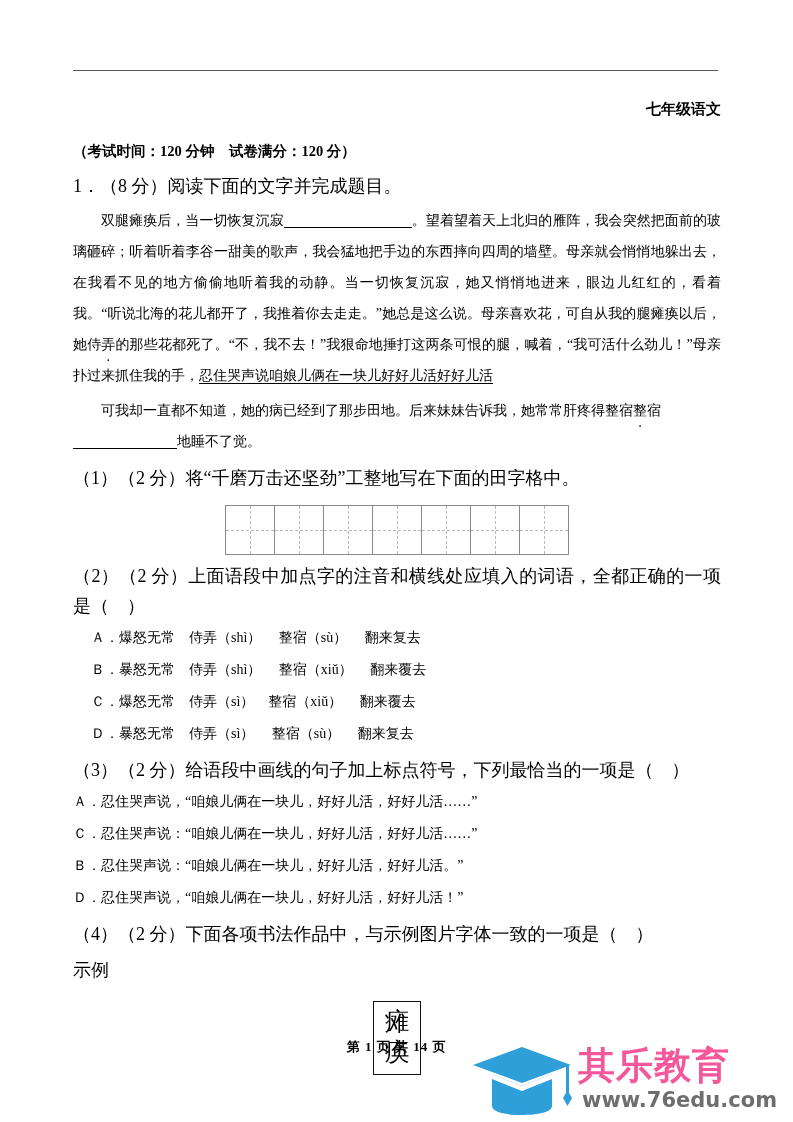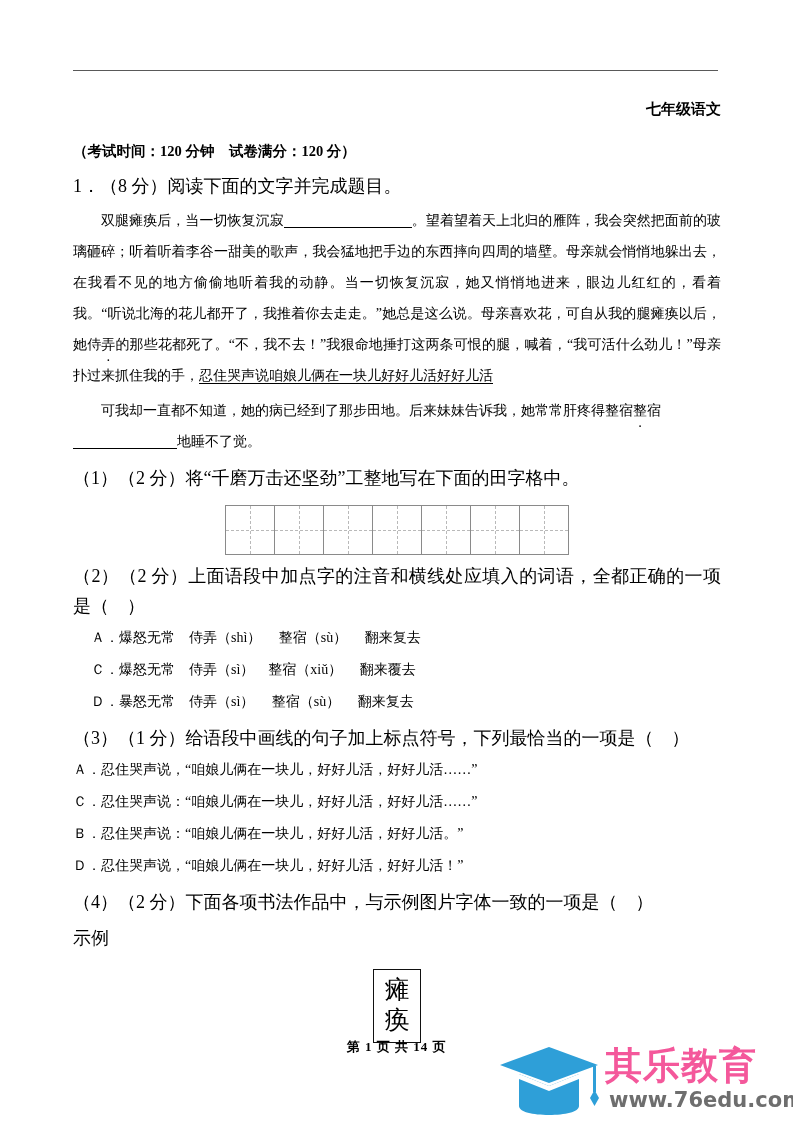--- a/index.html
+++ b/index.html
@@ -180,21 +180,21 @@
     top: 1038px;
     text-align: center;
     font-size: 13px;
     font-weight: bold;
     letter-spacing: 1px;
   }
 
   
   .logo {
     position: absolute;
-    left: 497px;
+    left: 470px;
     top: 1042px;
     width: 290px;
     height: 76px;
   }
   .logo-cap {
     position: absolute;
     left: 0; top: 2px;
     width: 104px; height: 72px;
   }
   .logo-text {
@@ -251,24 +251,25 @@
         <div class="tzg-cell"></div>
         <div class="tzg-cell"></div>
         <div class="tzg-cell"></div>
         <div class="tzg-cell"></div>
         <div class="tzg-cell"></div>
       </div>
     </div>
 
     <div class="q-line">（2）（2 分）上面语段中加点字的注音和横线处应填入的词语，全都正确的一项是（　）</div>
     <div class="opt indent-opt">Ａ．爆怒无常　侍弄（shì）　 整宿（sù）　 翻来复去</div>
+    <div class="opt indent-opt">Ｂ．暴怒无常　侍弄（shì）　 整宿（xiǔ）　 翻来覆去</div>
     <div class="opt indent-opt">Ｃ．爆怒无常　侍弄（sì）　整宿（xiǔ）　 翻来覆去</div>
     <div class="opt indent-opt">Ｄ．暴怒无常　侍弄（sì）　 整宿（sù）　 翻来复去</div>
 
-    <div class="q-line">（3）（1 分）给语段中画线的句子加上标点符号，下列最恰当的一项是（　）</div>
+    <div class="q-line">（3）（2 分）给语段中画线的句子加上标点符号，下列最恰当的一项是（　）</div>
     <div class="opt">Ａ．忍住哭声说，“咱娘儿俩在一块儿，好好儿活，好好儿活……”</div>
     <div class="opt">Ｃ．忍住哭声说：“咱娘儿俩在一块儿，好好儿活，好好儿活……”</div>
     <div class="opt">Ｂ．忍住哭声说：“咱娘儿俩在一块儿，好好儿活，好好儿活。”</div>
     <div class="opt">Ｄ．忍住哭声说，“咱娘儿俩在一块儿，好好儿活，好好儿活！”</div>
 
     <div class="q-line">（4）（2 分）下面各项书法作品中，与示例图片字体一致的一项是（　）</div>
     <div class="q-line">示例</div>
 
     <div class="calli-wrap">
       <div class="calli-box">

